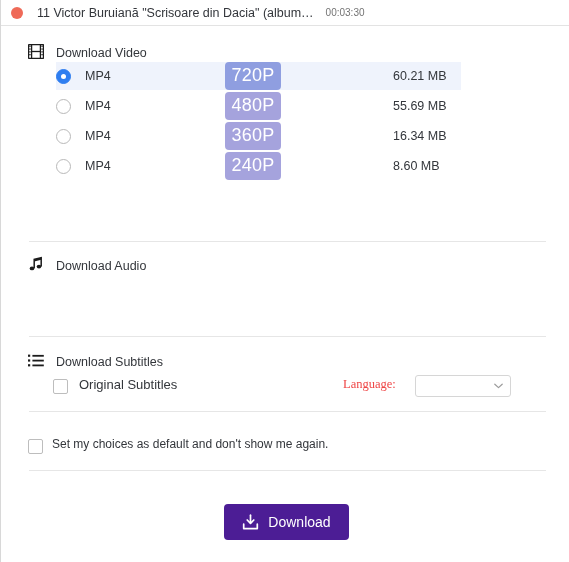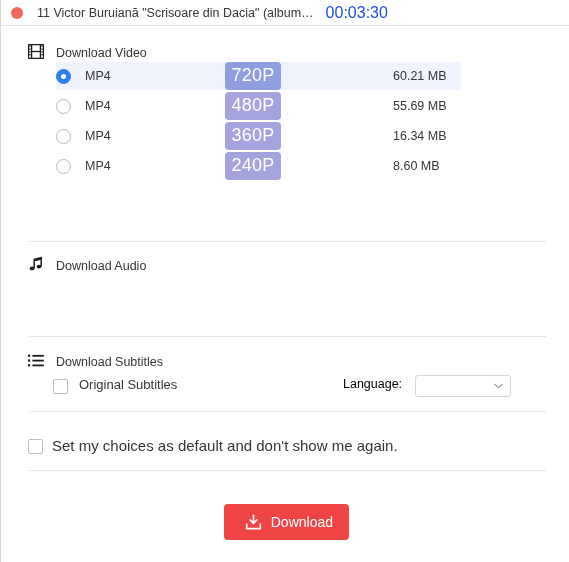--- a/index.html
+++ b/index.html
@@ -47,22 +47,22 @@
     flex: none;
   }
   .title-text {
     margin-left: 14px;
     font-size: 12.5px;
     color: #33363b;
     white-space: nowrap;
   }
   .title-duration {
     margin-left: 12px;
-    font-size: 16px;
-    color: #1d4ed8;
+    font-size: 10px;
+    color: #737373;
     white-space: nowrap;
   }
 
   
   .section-head {
     position: absolute;
     display: flex;
     align-items: flex-end;
     left: 26px;
   }
@@ -219,21 +219,22 @@
     left: 78px;
     top: 2px;
     font-size: 13px;
     color: #33363b;
   }
   .lang-label {
     position: absolute;
     left: 342px;
     top: 2px;
     font-size: 12.5px;
-    color: #000000;
+    color: #ef4444;
+    font-family: Liberation Serif, serif;
   }
   .lang-select {
     position: absolute;
     left: 414px;
     top: 0px;
     width: 96px;
     height: 22px;
     border: 1px solid #d6d6d6;
     border-radius: 3px;
     background: #ffffff;
@@ -262,39 +263,39 @@
     left: 0;
     top: 436px;
     width: 569px;
     height: 22px;
   }
   .defrow .checkbox { left: 27px; top: 3px; }
   .defrow .cblabel {
     position: absolute;
     left: 51px;
     top: 1px;
-    font-size: 15px;
+    font-size: 12px;
     color: #33363b;
   }
 
   
   .dl-button {
     position: absolute;
     left: 223px;
     top: 504px;
     width: 125px;
     height: 36px;
-    background: #ef4444;
+    background: #4c1d95;
     border-radius: 4px;
     border: none;
     display: flex;
     align-items: center;
-    justify-content: flex-end;
+    justify-content: center;
     cursor: pointer;
-    padding: 16px;
+    padding: 8px;
   }
   .dl-button .dl-icon {
     width: 17px;
     height: 17px;
     flex: none;
     display: flex;
     align-items: center;
     justify-content: center;
   }
   .dl-button .dl-label {

